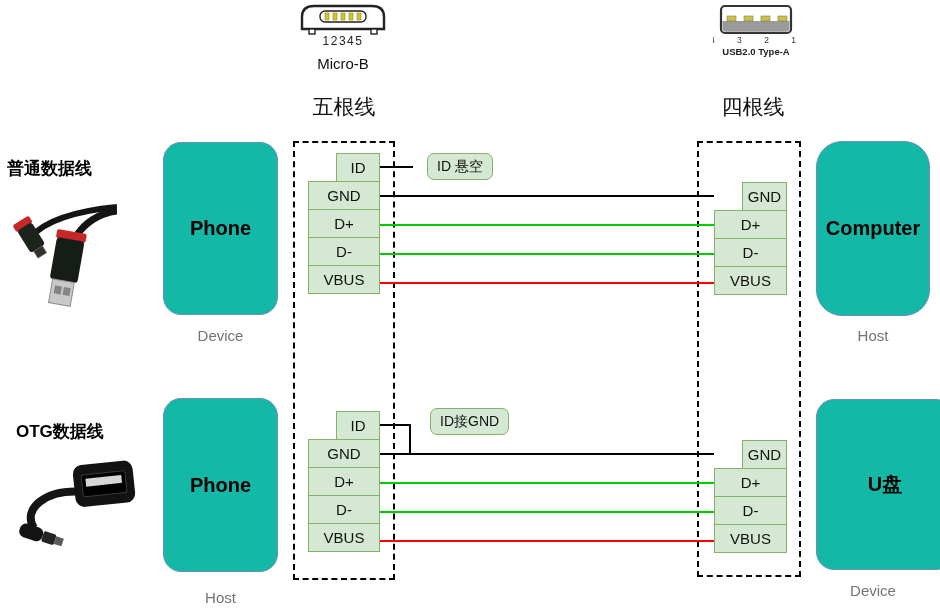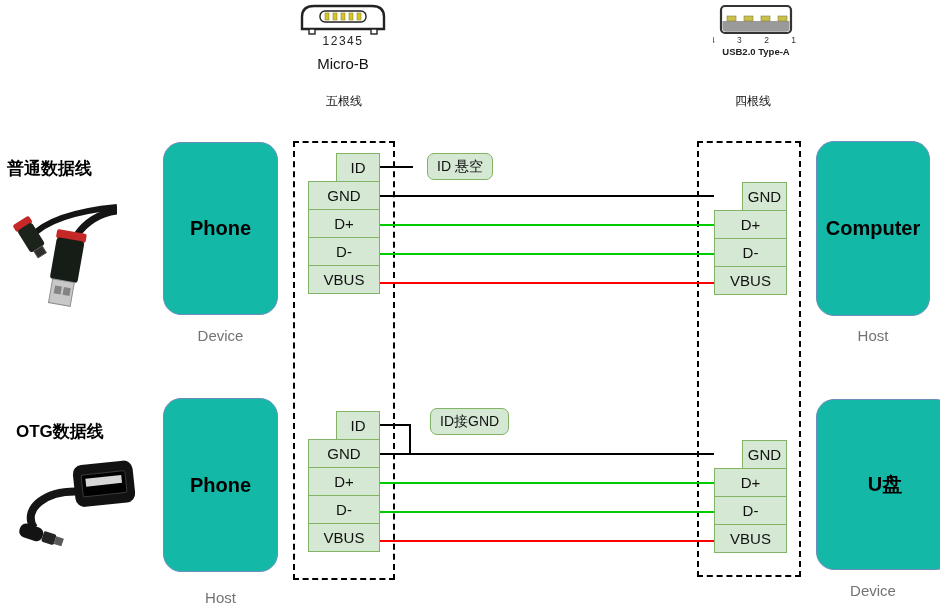--- a/index.html
+++ b/index.html
@@ -32,21 +32,21 @@
   .wire-black{background:#000000;}
   .wire-green{background:#00cc00;}
   .wire-red{background:#ff0000;}
   
   .note-badge{
     position:absolute;background:#d5e8d4;border:1.5px solid #82b366;border-radius:7px;
     font-size:14px;color:#111;display:flex;align-items:center;justify-content:center;
     padding:0 9px;height:27px;box-sizing:border-box;white-space:nowrap;
   }
   .cable-title{position:absolute;font-size:17px;font-weight:bold;color:#000;}
-  .wire-count{position:absolute;text-align:center;font-size:12px;color:#111;}
+  .wire-count{position:absolute;text-align:center;font-size:21px;color:#111;}
   .conn-name{position:absolute;text-align:center;font-size:15px;color:#111;}
   .watermark{position:absolute;font-size:17px;color:#b5b5b5;letter-spacing:0.5px;}
 </style>
 </head>
 <body>
 
 <div class="canvas">
 
   <svg class="abs" style="left:300px;top:4px;" width="86" height="46" viewBox="0 0 86 46">
     <path d="M14 2 L72 2 Q84 2 84 13 L84 25 L2 25 L2 13 Q2 2 14 2 Z" fill="#ffffff" stroke="#222" stroke-width="2.4"></path>
@@ -122,21 +122,21 @@
 
   <div class="note-badge" style="left:427px;top:153px;">ID 悬空</div>
 
   <div class="pin-table" style="left:714px;top:182px;width:73px;">
     <div class="pin-cell">GND</div>
     <div class="pin-cell">D+</div>
     <div class="pin-cell">D-</div>
     <div class="pin-cell">VBUS</div>
   </div>
 
-  <div class="device-box" style="left:816px;top:141px;width:114px;height:175px;">
+  <div class="device-box" style="left:816px;top:141px;width:114px;height:175px;border-radius:26px;">
     <span>Computer</span>
   </div>
   <div class="role-label" style="left:816px;top:327px;width:114px;">Host</div>
 
   <div class="cable-title" style="left:16px;top:420px;">OTG数据线</div>
 
   <svg class="abs" style="left:14px;top:452px;" width="124" height="104" viewBox="0 0 124 104">
     <path d="M72 40 C30 36 8 58 20 76" fill="none" stroke="#151515" stroke-width="8"></path>
     <g transform="translate(58,14) rotate(-6)">
       <rect x="0" y="0" width="60" height="42" rx="9" fill="#121212"></rect>

